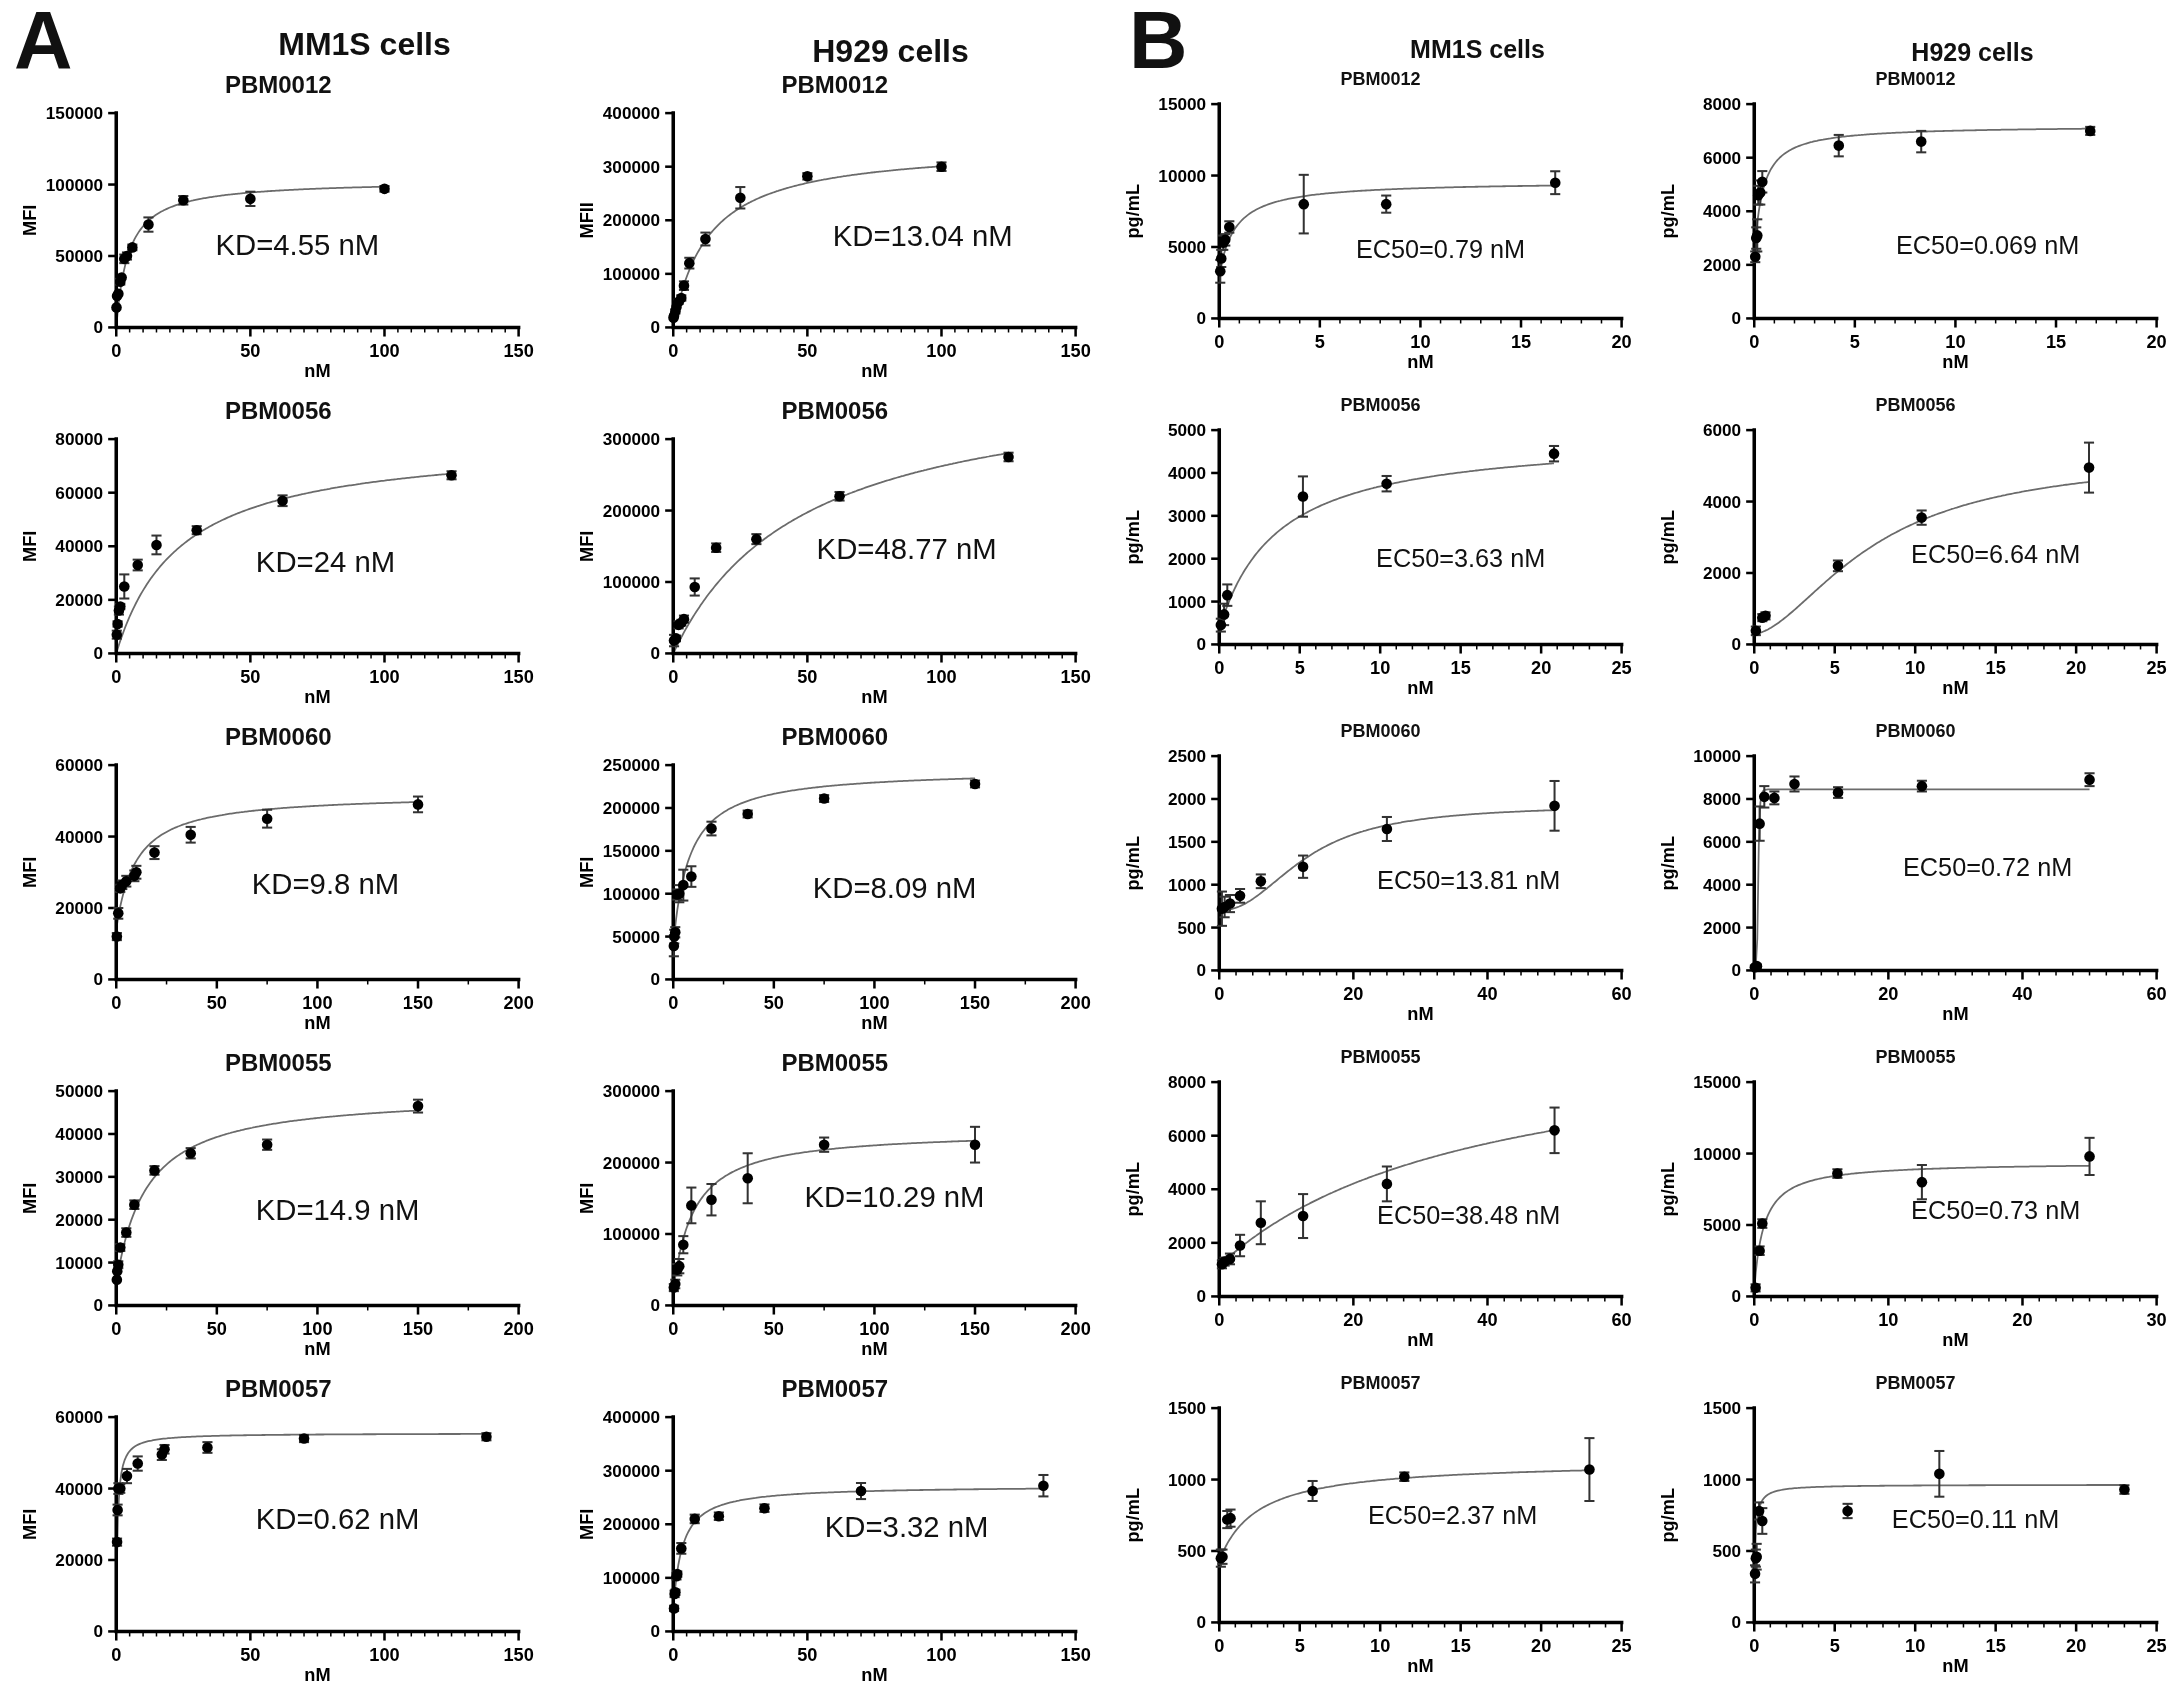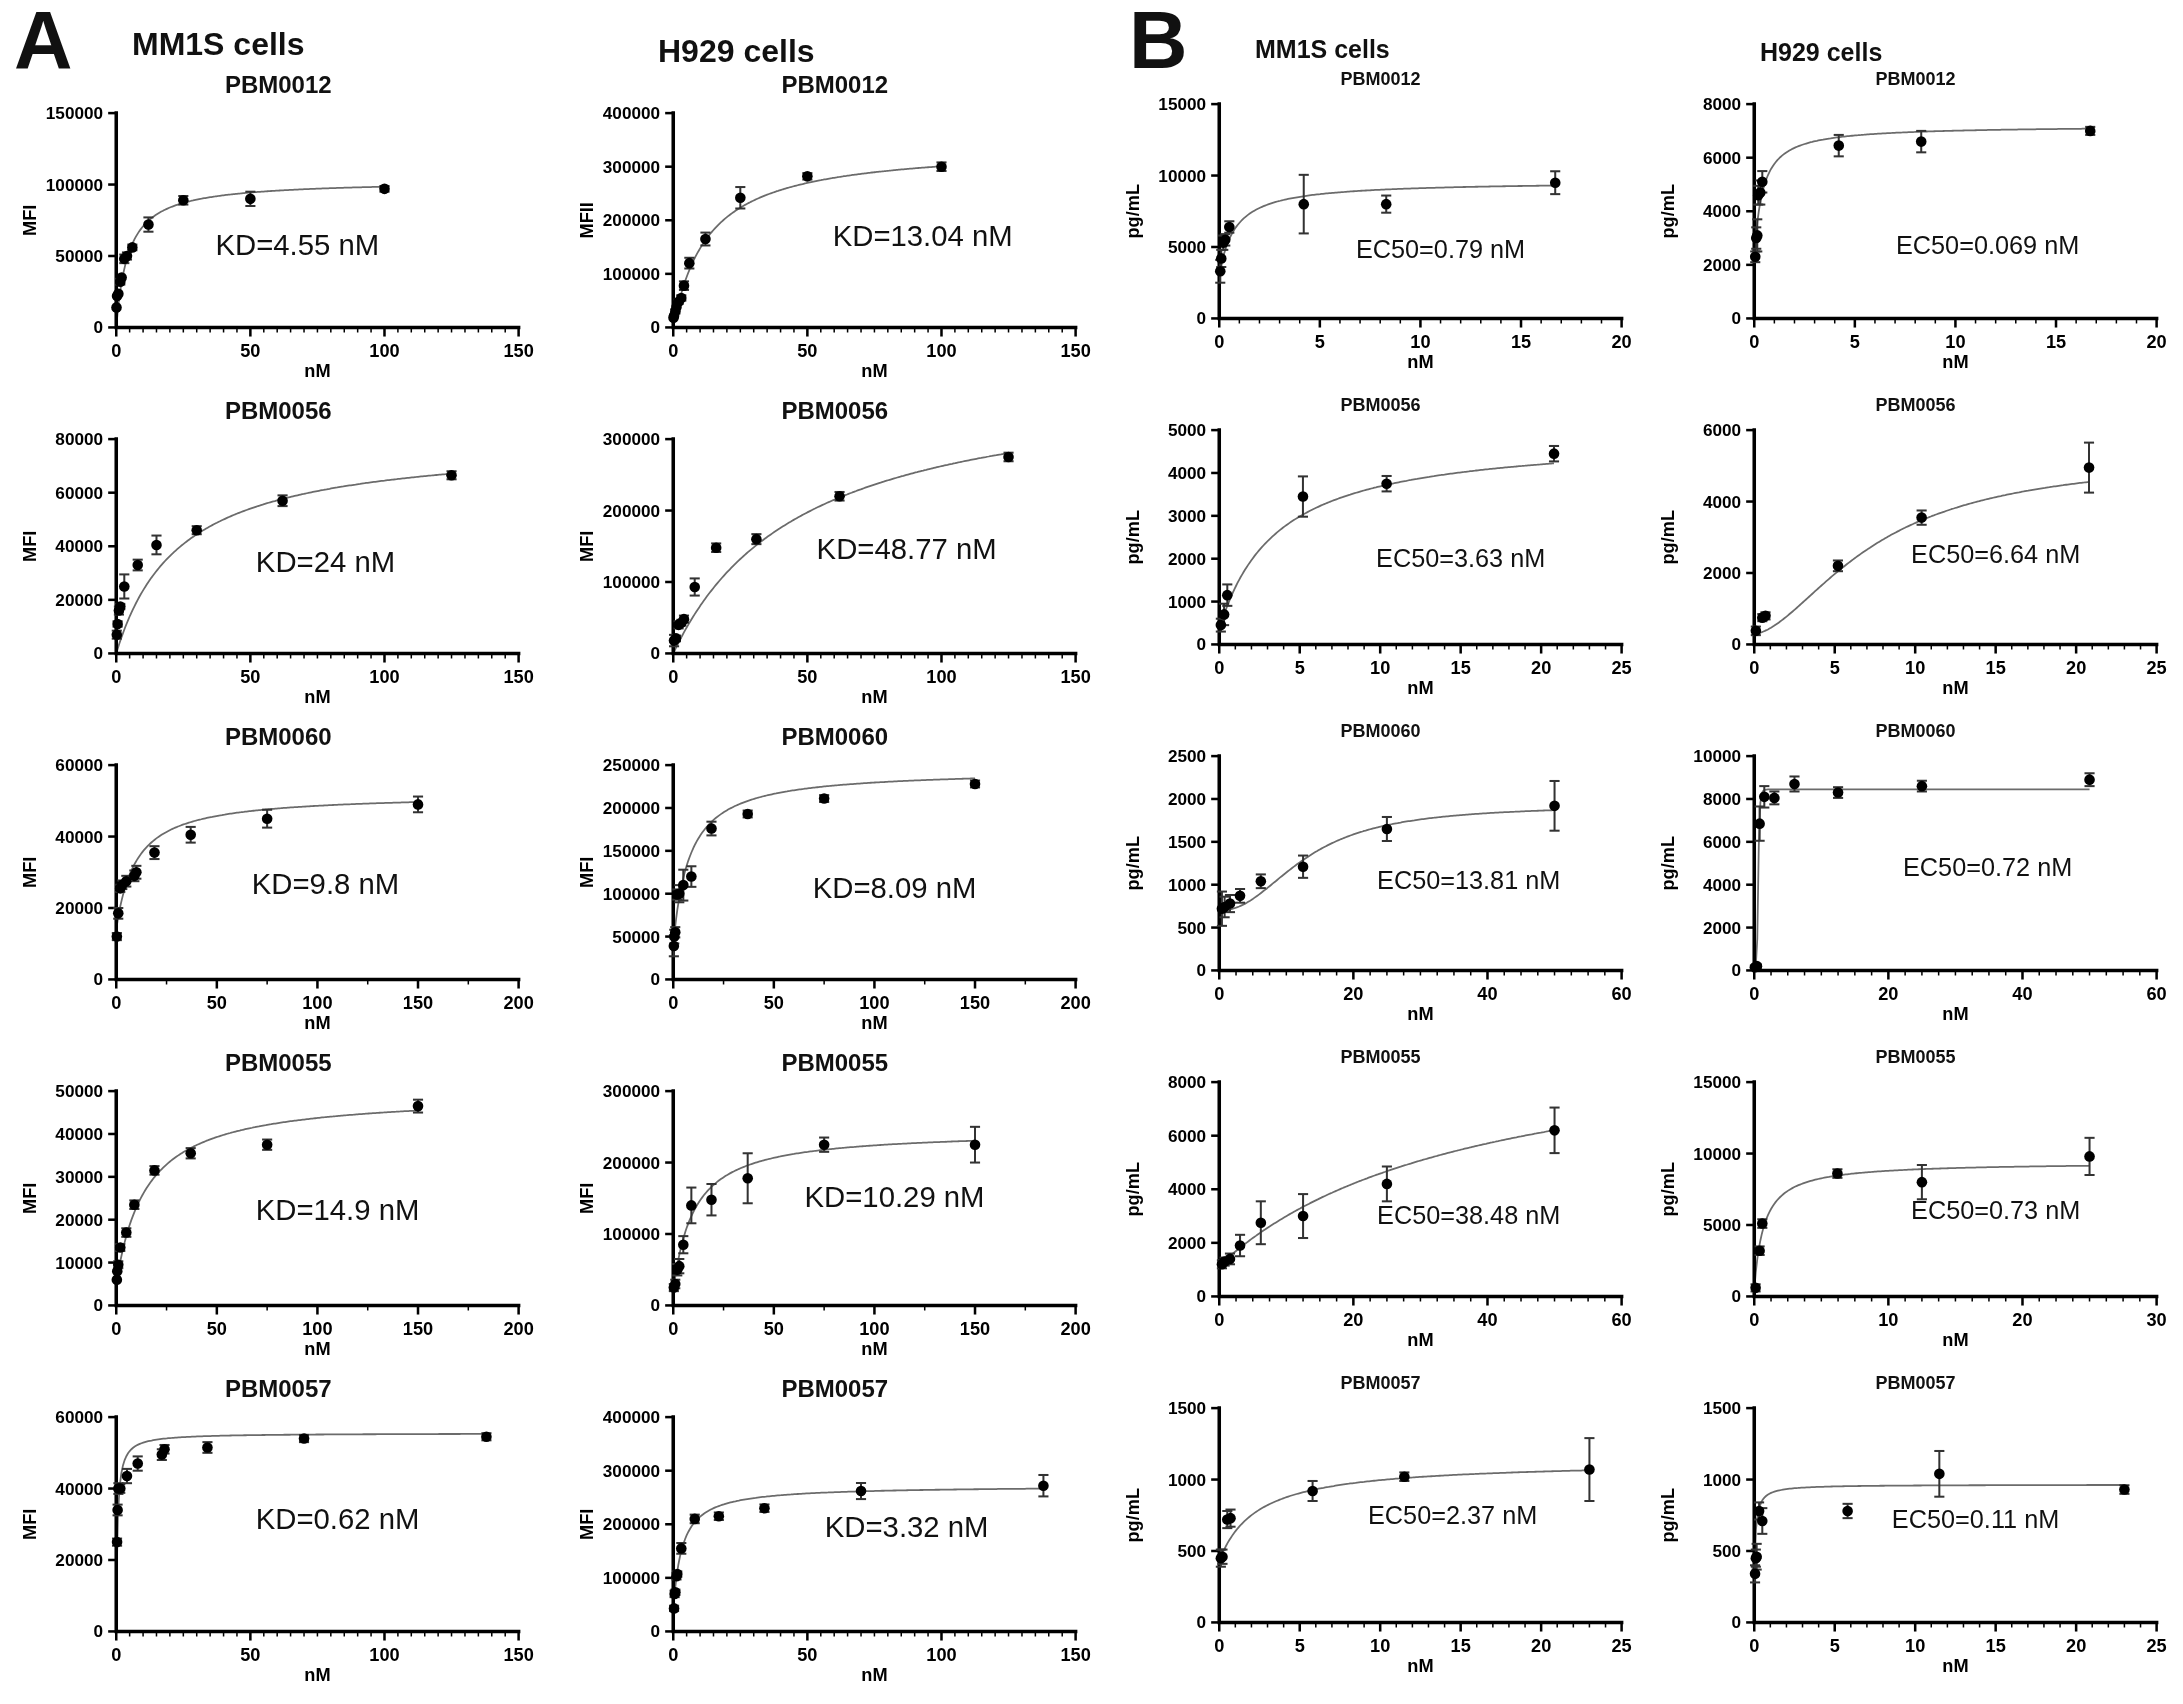--- a/index.html
+++ b/index.html
@@ -1,20 +1,20 @@
 <!DOCTYPE html>
 <html style="font-size:8px"><head>
 <meta charset="utf-8">
 <style>
   html,body{margin:0;padding:0;background:#ffffff;}
   #page{position:relative;width:2183px;height:1704px;background:#fff;font-family:"Liberation Sans",sans-serif;color:#111;overflow:hidden;}
   .panel-letter{position:absolute;top:0;font-size:81px;font-weight:bold;color:#111;line-height:1;}
   #letterA{left:14px;}
   #letterB{left:1129px;}
-  .col-header{position:absolute;font-weight:bold;color:#111;}
+  .col-header{position:absolute;font-weight:bold;text-align:center;color:#111;}
   #hdrA1{left:132px;top:26px;width:465px;font-size:32px;}
   #hdrA2{left:658px;top:33px;width:465px;font-size:32px;}
   #hdrB1{left:1255px;top:35px;width:445px;font-size:25px;}
   #hdrB2{left:1760px;top:38px;width:425px;font-size:25px;}
   .panel{position:absolute;top:62px;display:grid;grid-template-columns:1fr 1fr;}
   #panelA{left:0;width:1113px;}
   #panelB{left:1113px;width:1070px;}
   .cell{height:326px;display:flex;flex-direction:column;align-items:center;justify-content:flex-start;}
   .chart-title{width:100%;text-align:center;font-weight:bold;color:#111;}
   #panelA .chart-title{font-size:24px;height:41px;line-height:45px;}

